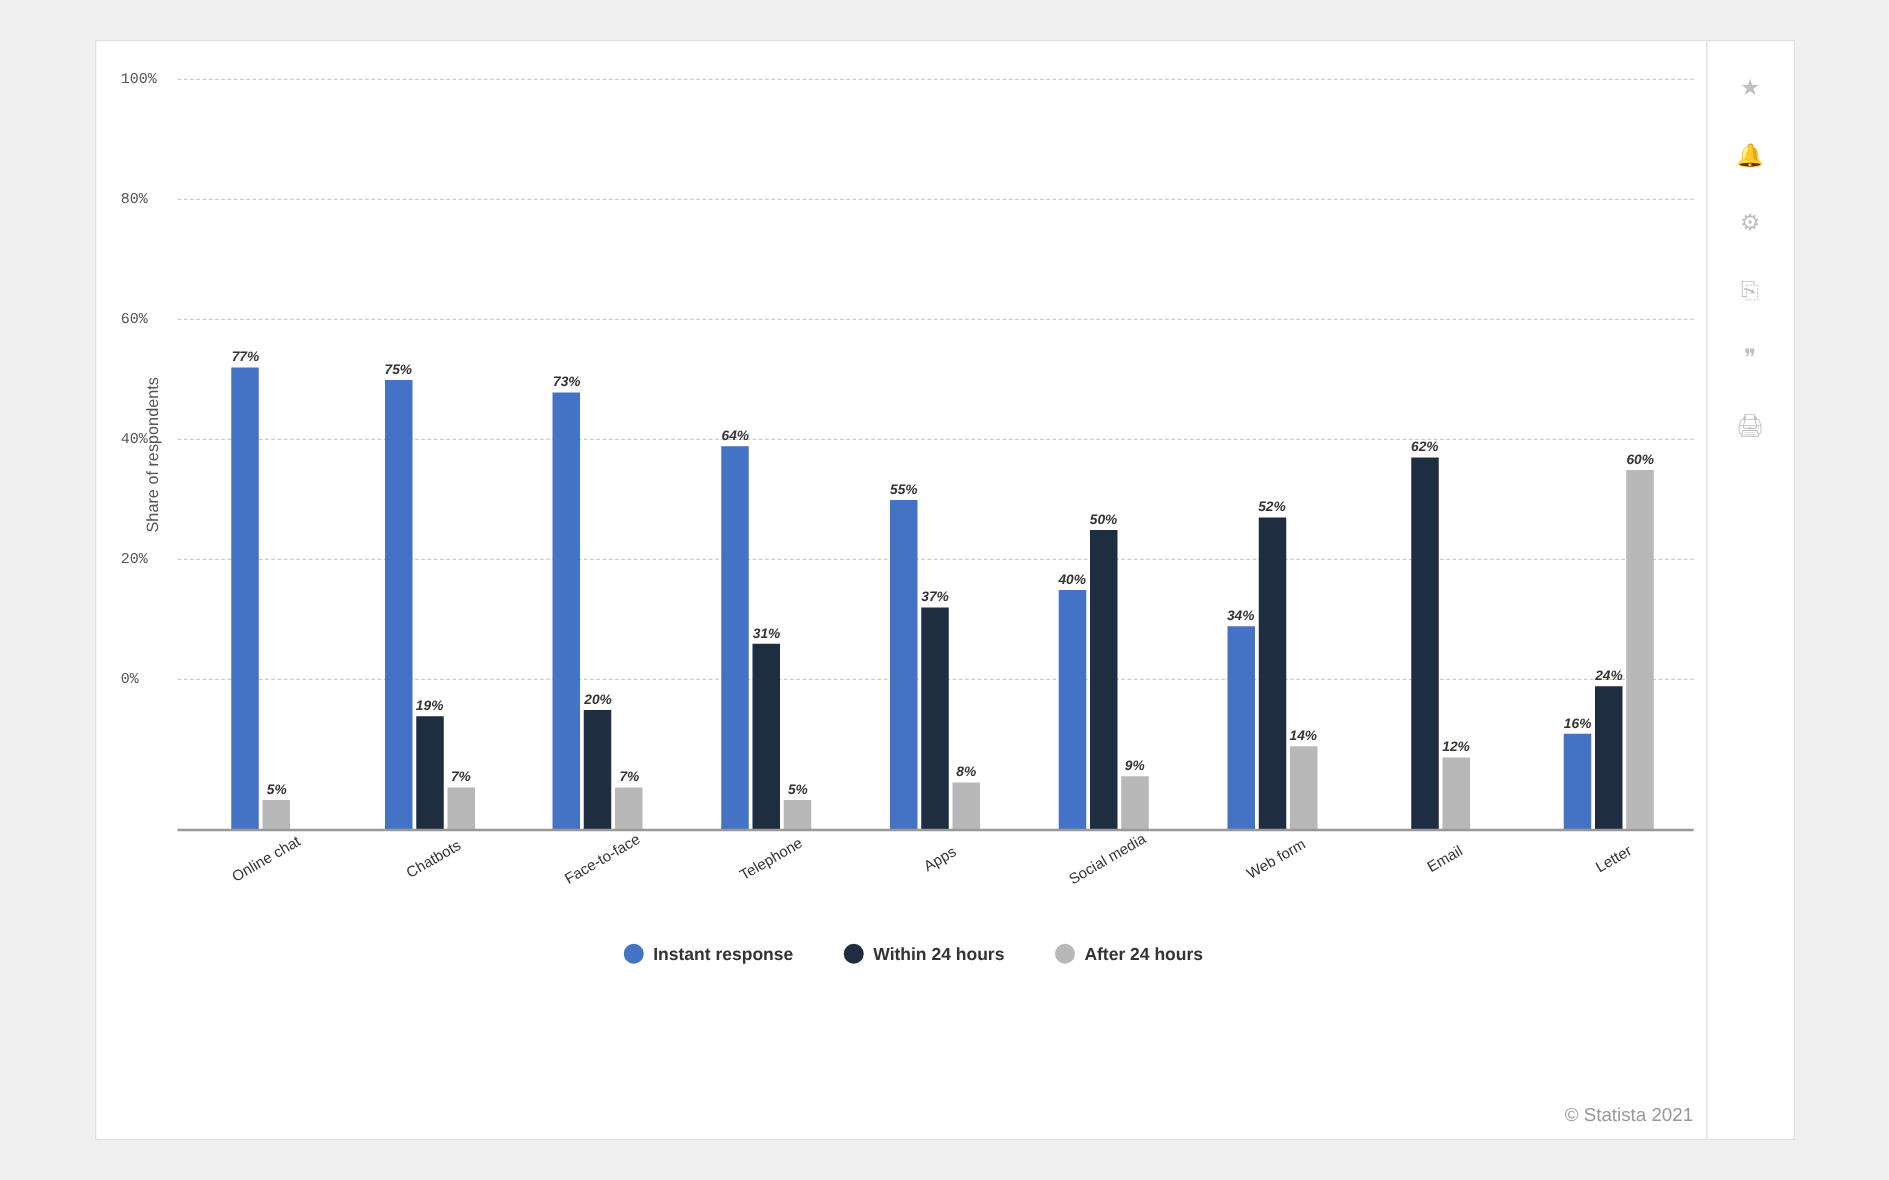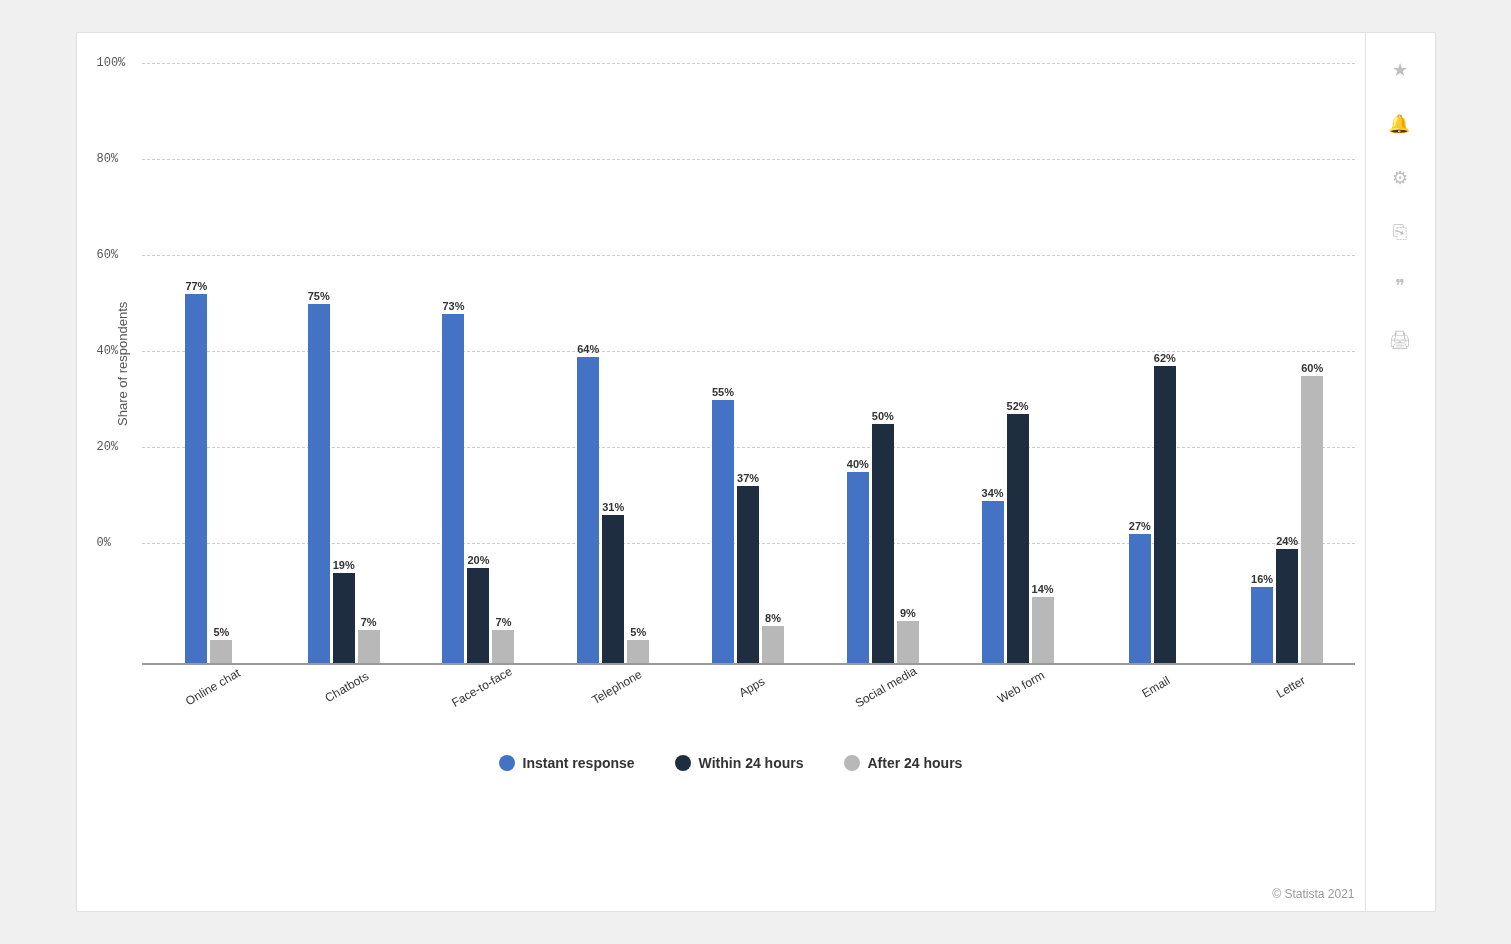--- a/index.html
+++ b/index.html
@@ -101,20 +101,21 @@
       transform: translateY(-50%);
       font-family: Liberation Mono, monospace;
     }
     
     .bars-container {
       position: absolute;
       top: 0; left: 0; right: 0; bottom: 0;
       display: flex;
       align-items: flex-end;
       padding-bottom: 1px;
+      font-style: italic;
     }
     .category-group {
       flex: 1;
       display: flex;
       align-items: flex-end;
       justify-content: center;
       gap: 3px;
       height: 100%;
       position: relative;
     }
@@ -173,21 +174,21 @@
     }
     .legend-dot {
       width: 16px;
       height: 16px;
       border-radius: 50%;
     }
     .footer-text {
       position: absolute;
       bottom: 10px;
       right: 80px;
-      font-size: 12px;
+      font-size: 15px;
       color: #999;
     }
     .baseline {
       position: absolute;
       bottom: 0;
       left: 0;
       right: 0;
       height: 2px;
       background: #999;
     }
@@ -317,26 +318,26 @@
                     <div class="bar-label">52%</div>
                     <div class="bar bar-dark" style="height: 249.6px;"></div>
                   </div>
                   <div class="bar-wrap">
                     <div class="bar-label">14%</div>
                     <div class="bar bar-gray" style="height: 67.2px;"></div>
                   </div>
                 </div>
                 <div class="category-group">
                   <div class="bar-wrap">
-                    <div class="bar-label">27%</div>
-                    <div class="bar bar-blue" style="height: 129.6px;"></div>
-                  </div>
-                  <div class="bar-wrap">
                     <div class="bar-label">62%</div>
                     <div class="bar bar-dark" style="height: 297.6px;"></div>
+                  </div>
+                  <div class="bar-wrap">
+                    <div class="bar-label">12%</div>
+                    <div class="bar bar-gray" style="height: 57.6px;"></div>
                   </div>
                 </div>
                 <div class="category-group">
                   <div class="bar-wrap">
                     <div class="bar-label">16%</div>
                     <div class="bar bar-blue" style="height: 76.8px;"></div>
                   </div>
                   <div class="bar-wrap">
                     <div class="bar-label">24%</div>
                     <div class="bar bar-dark" style="height: 115.2px;"></div>

